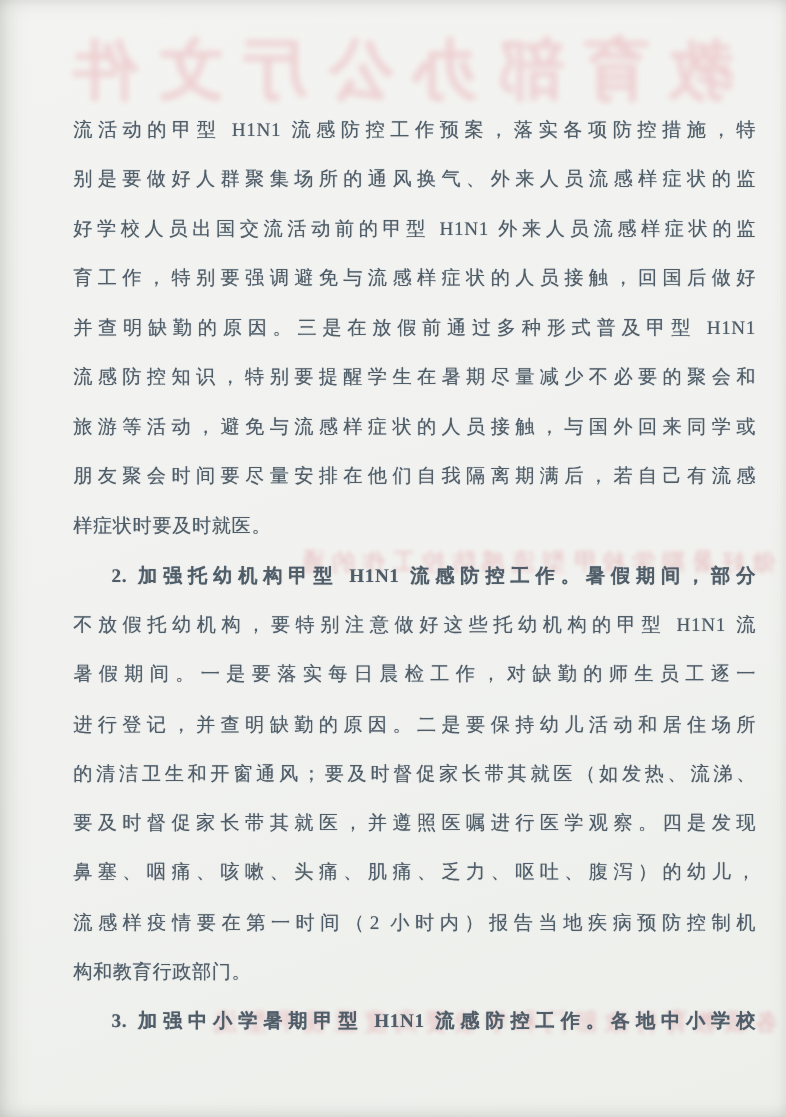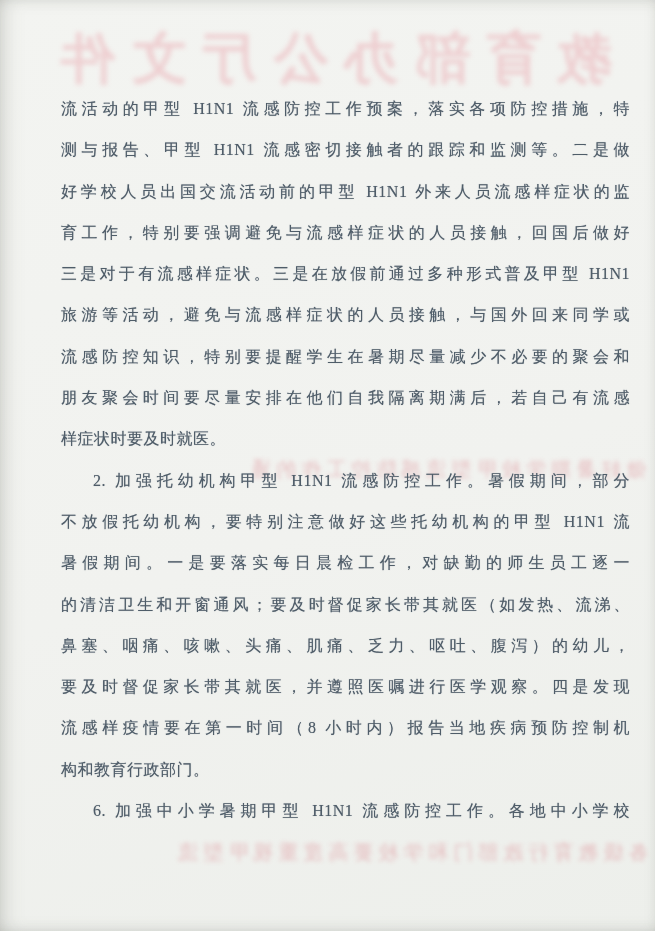--- a/index.html
+++ b/index.html
@@ -53,47 +53,48 @@
     letter-spacing:.5px;
     text-align:justify;
     text-align-last:justify;
     text-justify:inter-character;
     text-shadow:0 0 .8px rgba(86,99,112,.6);
     filter:blur(.25px);
     white-space:nowrap;
     margin-left:32px;
   }
   .line.short{text-align-last:left;}
-  .line.indent{text-indent:2em;}
+  .line.indent{text-indent:2em;font-weight:bold;}
 </style>
 </head>
 <body>
 
 <div class="page">
 
   <div class="bleed-header">教育部办公厅文件</div>
 
   <div class="bleed-line bleed-mid">做好暑期学校甲型流感防控工作的通知要求</div>
 
   <div class="bleed-line bleed-bottom">各级教育行政部门和学校要高度重视甲型流感防控工作</div>
 
   <div class="text-block">
     <div class="line">流活动的甲型 H1N1 流感防控工作预案，落实各项防控措施，特</div>
-    <div class="line">测与报告、甲型 H1N1 流感密切接触者的跟踪和监测等。二是做</div>
+    <div class="line">别是要做好人群聚集场所的通风换气、外来人员流感样症状的监</div>
     <div class="line">好学校人员出国交流活动前的甲型 H1N1 外来人员流感样症状的监</div>
     <div class="line">育工作，特别要强调避免与流感样症状的人员接触，回国后做好</div>
-    <div class="line">三是对于有流感样症状。三是在放假前通过多种形式普及甲型 H1N1</div>
+    <div class="line">并查明缺勤的原因。三是在放假前通过多种形式普及甲型 H1N1</div>
+    <div class="line">流感防控知识，特别要提醒学生在暑期尽量减少不必要的聚会和</div>
     <div class="line">旅游等活动，避免与流感样症状的人员接触，与国外回来同学或</div>
-    <div class="line">流感防控知识，特别要提醒学生在暑期尽量减少不必要的聚会和</div>
     <div class="line">朋友聚会时间要尽量安排在他们自我隔离期满后，若自己有流感</div>
     <div class="line short">样症状时要及时就医。</div>
     <div class="line indent">2. 加强托幼机构甲型 H1N1 流感防控工作。暑假期间，部分</div>
     <div class="line">不放假托幼机构，要特别注意做好这些托幼机构的甲型 H1N1 流</div>
     <div class="line">暑假期间。一是要落实每日晨检工作，对缺勤的师生员工逐一</div>
+    <div class="line">进行登记，并查明缺勤的原因。二是要保持幼儿活动和居住场所</div>
     <div class="line">的清洁卫生和开窗通风；要及时督促家长带其就医（如发热、流涕、</div>
+    <div class="line">要及时督促家长带其就医，并遵照医嘱进行医学观察。四是发现</div>
     <div class="line">鼻塞、咽痛、咳嗽、头痛、肌痛、乏力、呕吐、腹泻）的幼儿，</div>
-    <div class="line">要及时督促家长带其就医，并遵照医嘱进行医学观察。四是发现</div>
-    <div class="line">流感样疫情要在第一时间（8 小时内）报告当地疾病预防控制机</div>
+    <div class="line">流感样疫情要在第一时间（2 小时内）报告当地疾病预防控制机</div>
     <div class="line short">构和教育行政部门。</div>
-    <div class="line indent">6. 加强中小学暑期甲型 H1N1 流感防控工作。各地中小学校</div>
+    <div class="line indent">3. 加强中小学暑期甲型 H1N1 流感防控工作。各地中小学校</div>
   </div>
 
 </div>
 
 </body></html>

